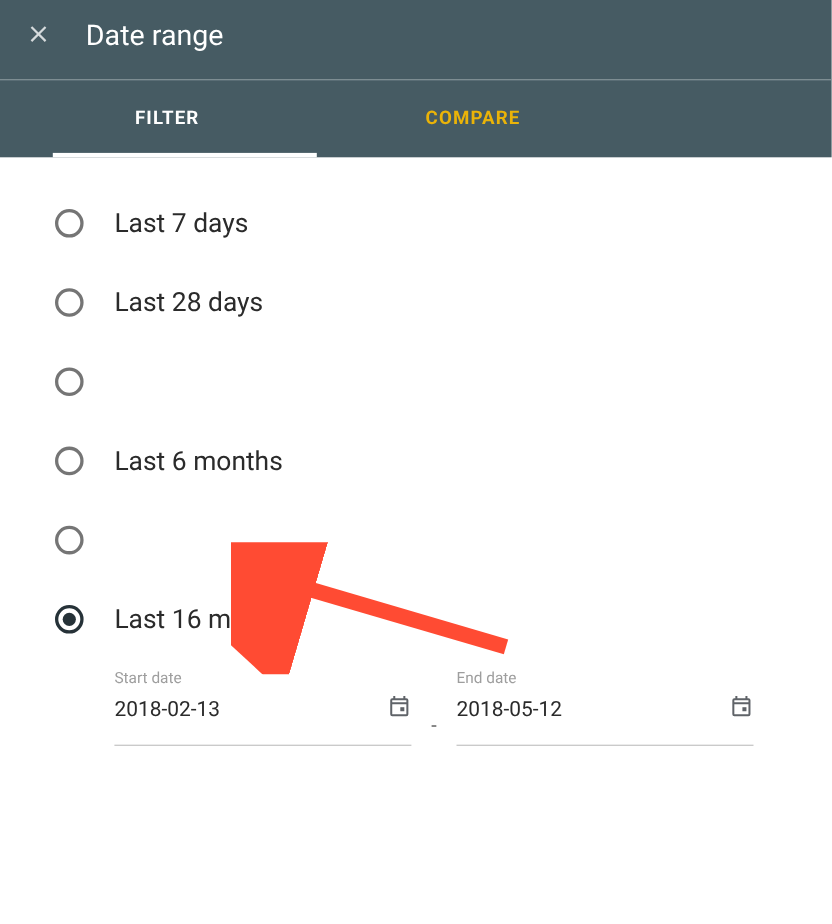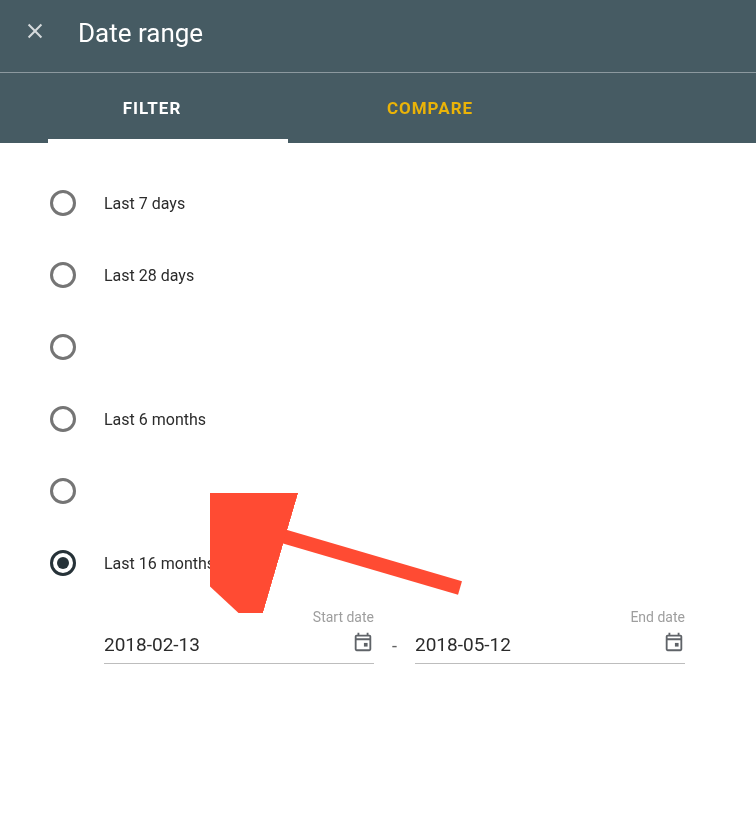--- a/index.html
+++ b/index.html
@@ -96,47 +96,46 @@
       border-color: #263238;
     }
     .radio.selected::after {
       content: "";
       width: 12px;
       height: 12px;
       border-radius: 50%;
       background: #263238;
     }
     .radio-label {
-      font-size: 16px;
+      font-size: 24px;
       color: #2b2b2b;
     }
     .date-fields {
       display: flex;
       align-items: flex-end;
       gap: 18px;
       margin-left: 54px;
       margin-top: 10px;
-      text-align: right;
     }
     .field {
       display: flex;
       flex-direction: column;
       position: relative;
     }
     .field-label {
       font-size: 14px;
       color: #9e9e9e;
       margin-bottom: 6px;
     }
     .field-input-wrap {
       display: flex;
       align-items: center;
       justify-content: space-between;
       border-bottom: 1px solid #bdbdbd;
-      padding-bottom: 6px;
+      padding-bottom: 20px;
       width: 270px;
     }
     .field-value {
       font-size: 19px;
       color: #2b2b2b;
     }
     .cal-icon svg { width: 22px; height: 22px; }
     .dash {
       font-size: 18px;
       color: #616161;

